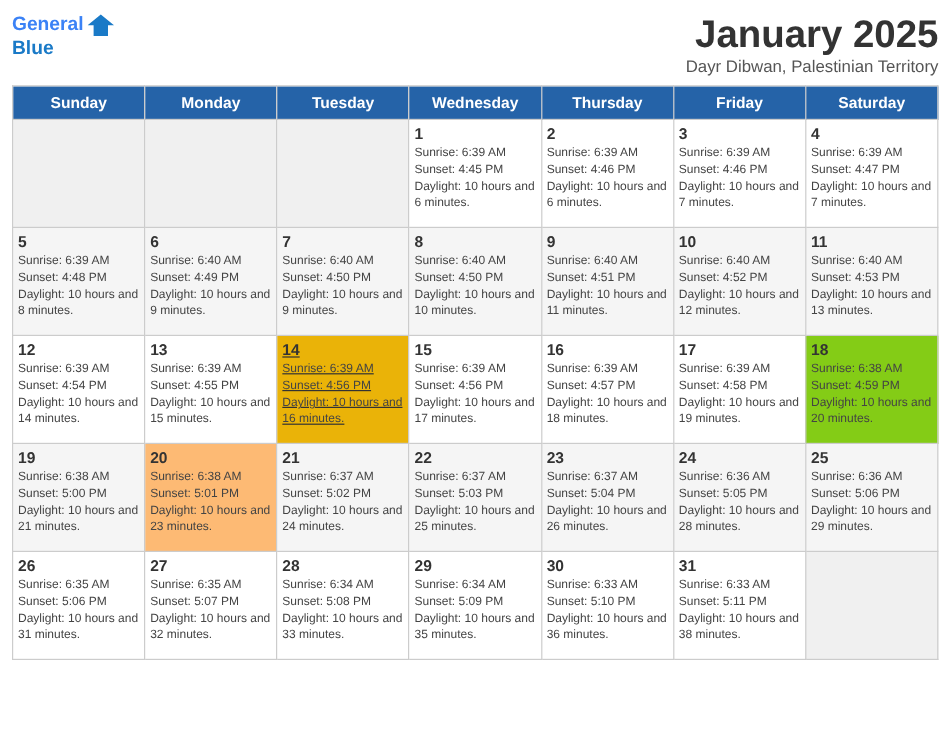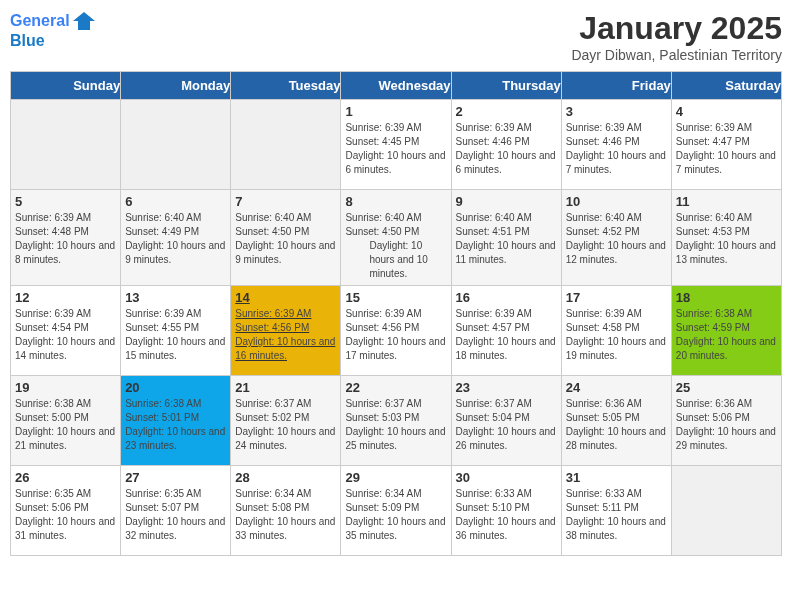--- a/index.html
+++ b/index.html
@@ -36,22 +36,22 @@
     table {
       width: 100%;
       border-collapse: collapse;
       table-layout: fixed;
     }
     .day-header {
       background-color: #2563a8;
       color: white;
       font-weight: bold;
       font-size: 13px;
-      padding: 6px 0;
-      text-align: right;
+      padding: 6px 12px;
+      text-align: center;
       border: 1px solid #ccc;
     }
     td {
       border: 1px solid #ccc;
       vertical-align: top;
       padding: 4px 4px 4px 4px;
       font-size: 10.5px;
       color: #333;
       height: 90px;
     }
@@ -175,21 +175,21 @@
             <span style="display: block;">Sunrise: 6:40 AM</span>
             <span style="display: block;">Sunset: 4:50 PM</span>
             <span style="display: block;">Daylight: 10 hours and 9 minutes.</span>
           </div>
         </td>
         <td style="background-color: rgb(245, 245, 245);">
           <span class="day-number">8</span>
           <div class="day-info">
             <span style="display: block;">Sunrise: 6:40 AM</span>
             <span style="display: block;">Sunset: 4:50 PM</span>
-            <span style="display: block; margin-left: 24px;">Daylight: 10 hours and 10 minutes.</span>
+            <span style="display: block;">Daylight: 10 hours and 10 minutes.</span>
           </div>
         </td>
         <td style="background-color: rgb(245, 245, 245);">
           <span class="day-number">9</span>
           <div class="day-info">
             <span style="display: block;">Sunrise: 6:40 AM</span>
             <span style="display: block;">Sunset: 4:51 PM</span>
             <span style="display: block;">Daylight: 10 hours and 11 minutes.</span>
           </div>
         </td>
@@ -270,21 +270,21 @@
       </tr>
       <tr>
         <td style="background-color: rgb(245, 245, 245);">
           <span class="day-number">19</span>
           <div class="day-info">
             <span style="display: block;">Sunrise: 6:38 AM</span>
             <span style="display: block;">Sunset: 5:00 PM</span>
             <span style="display: block;">Daylight: 10 hours and 21 minutes.</span>
           </div>
         </td>
-        <td style="background-color: #0ea5e9; margin-top: 40px;">
+        <td style="background-color: #fdba74; margin-top: 40px;">
           <span class="day-number">20</span>
           <div class="day-info">
             <span style="display: block;">Sunrise: 6:38 AM</span>
             <span style="display: block;">Sunset: 5:01 PM</span>
             <span style="display: block;">Daylight: 10 hours and 23 minutes.</span>
           </div>
         </td>
         <td style="background-color: rgb(245, 245, 245);">
           <span class="day-number">21</span>
           <div class="day-info">

